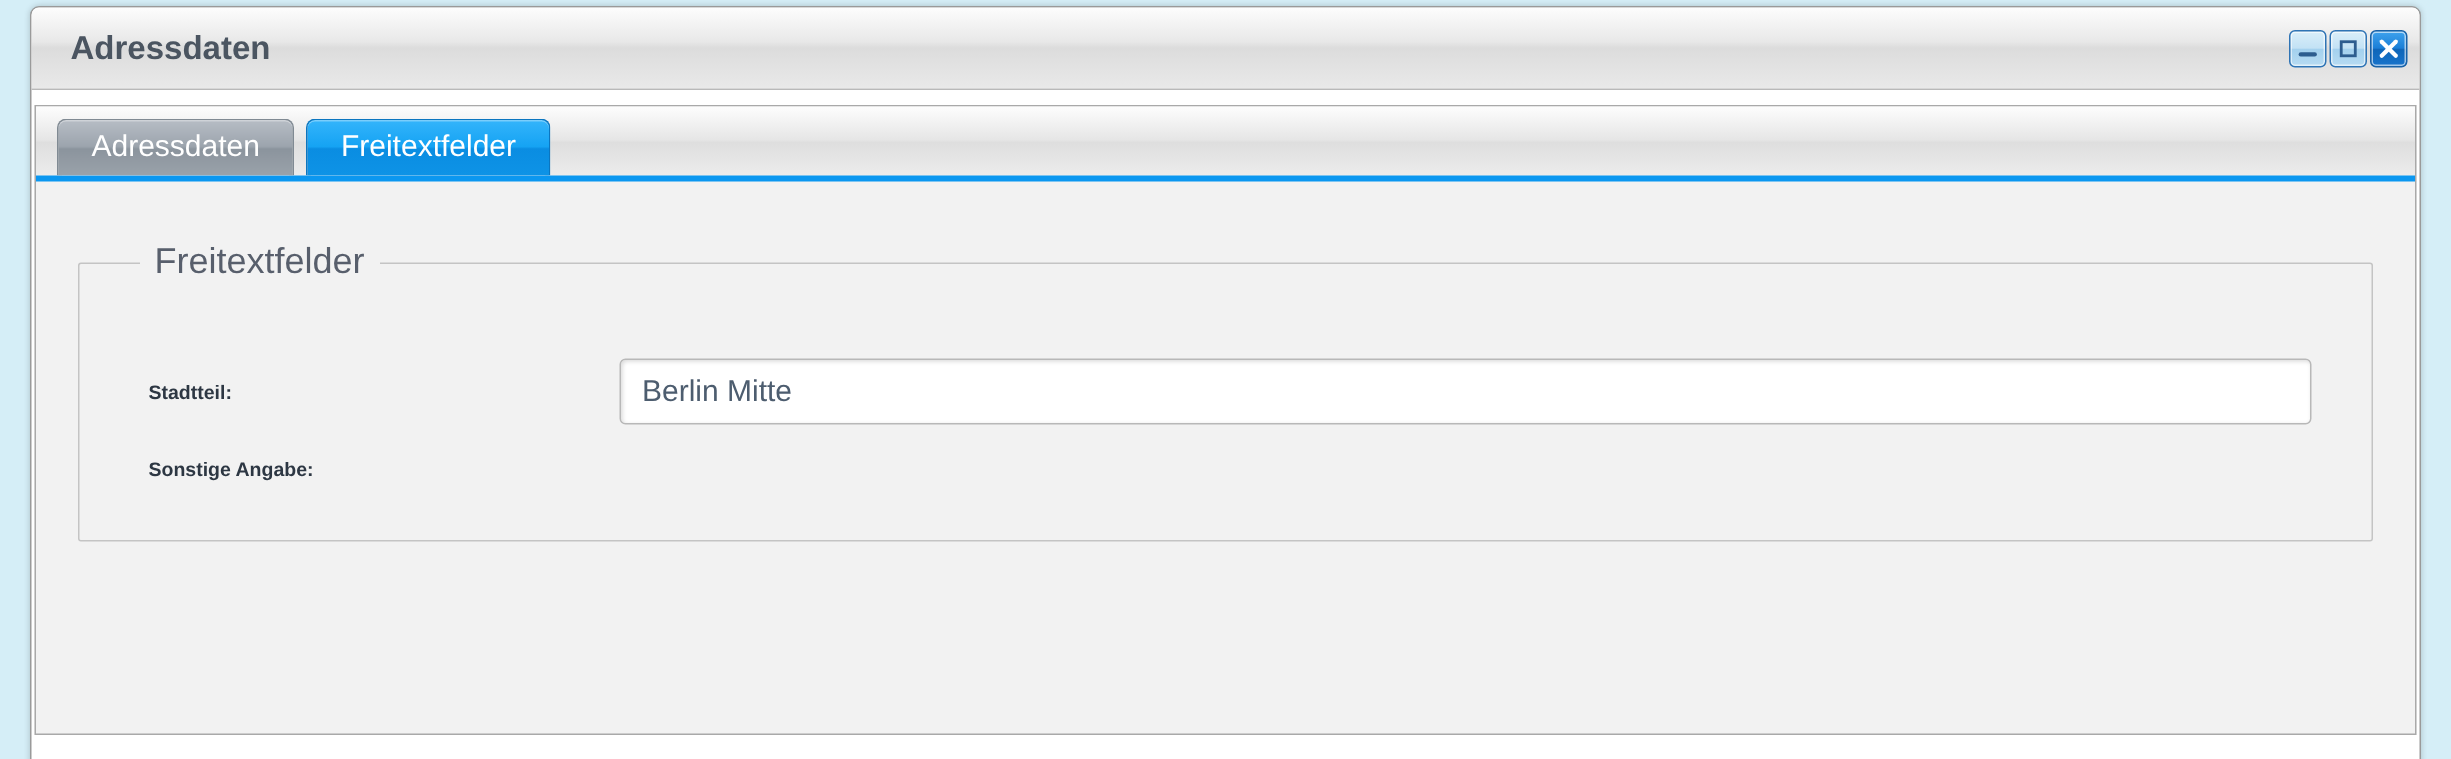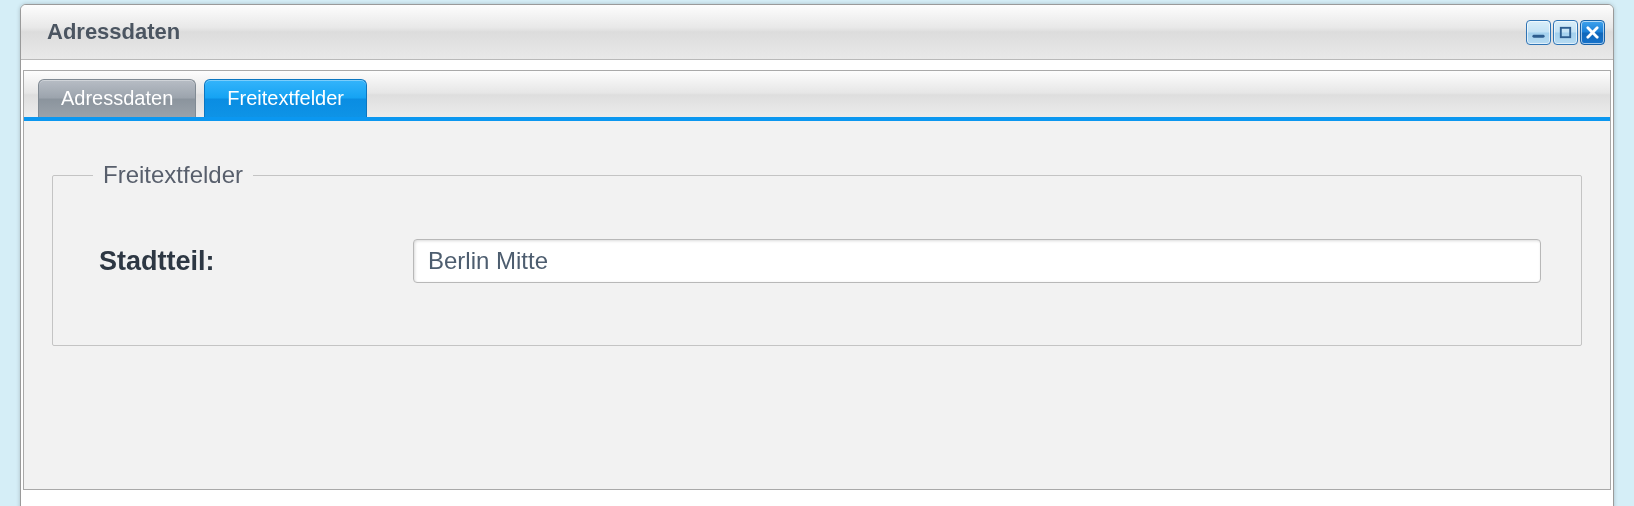--- a/index.html
+++ b/index.html
@@ -121,29 +121,29 @@
   }
 
   .row {
     display: flex;
     align-items: center;
     margin-bottom: 22px;
   }
   .row:last-child { margin-bottom: 0; }
   .lbl {
     width: 320px;
-    font-size: 27px;
+    font-size: 13px;
     font-weight: bold;
     color: #2d3743;
     padding-left: 6px;
   }
   .txt {
     flex: 1;
     height: 44px;
-    font-size: 24px;
+    font-size: 20px;
     color: #4d5d6f;
     padding: 0 14px;
     background: #ffffff;
     border: 1px solid #b8b8b8;
     border-radius: 4px;
     box-shadow: inset 1px 1px 3px rgba(0,0,0,.15);
     outline: none;
   }
 </style>
 </head>
@@ -183,20 +183,21 @@
       <div class="tabcontent">
         <fieldset class="fs">
           <legend>Freitextfelder</legend>
 
           <div class="row">
             <div class="lbl">Stadtteil:</div>
             <input type="text" class="txt" value="Berlin Mitte" style="">
           </div>
 
           <div class="row">
+            <div class="lbl">Sonstige Angabe:</div>
           </div>
 
         </fieldset>
       </div>
 
     </div>
   </div>
 </div>
 
 </body></html>

